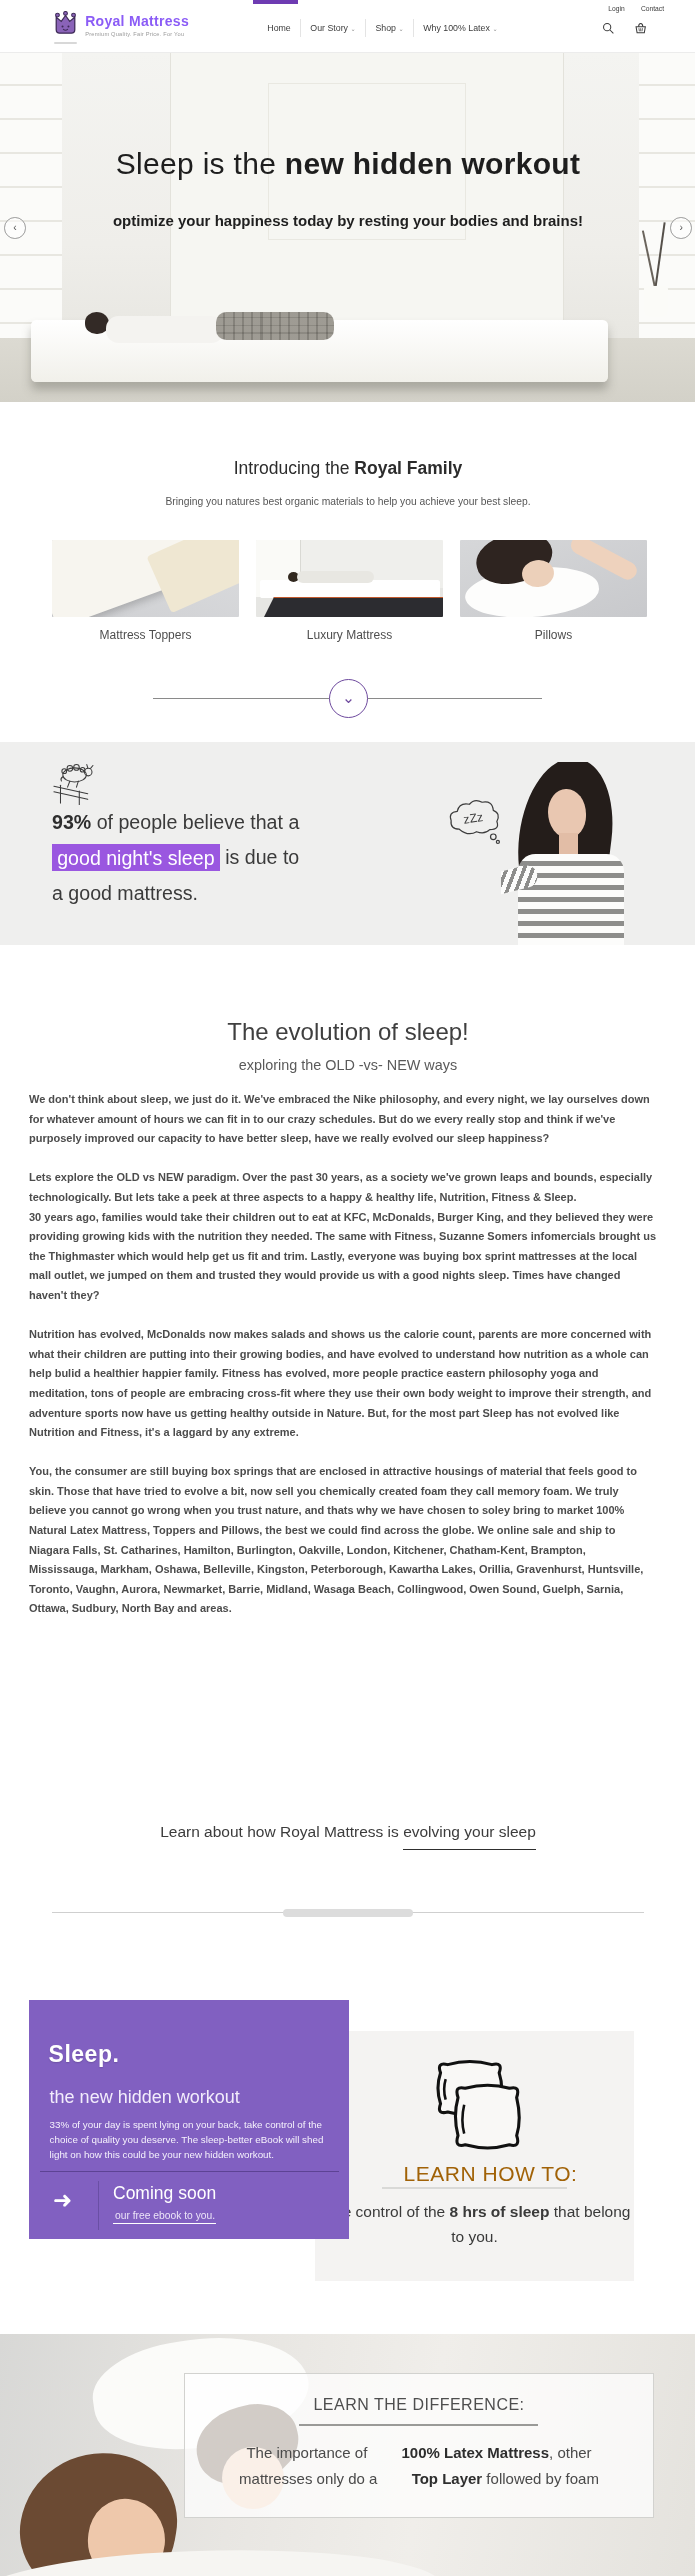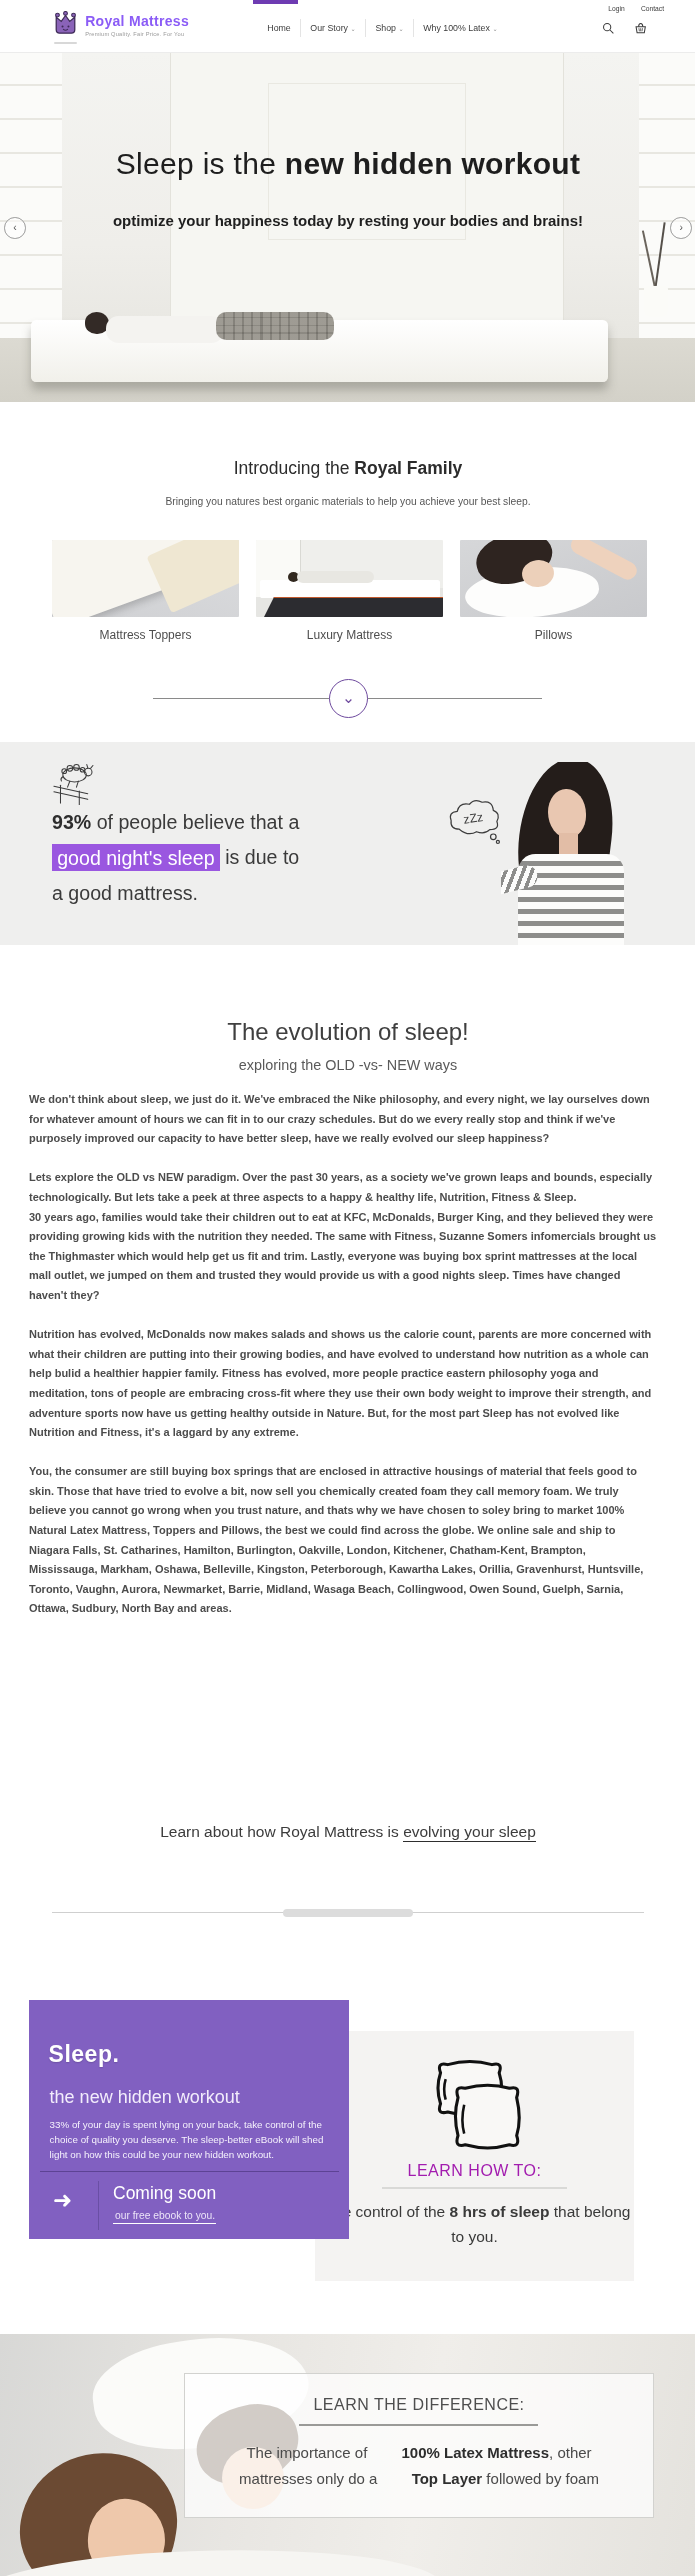--- a/index.html
+++ b/index.html
@@ -94,29 +94,29 @@
     background:repeating-linear-gradient(125deg,#fcfcfb 0 4.6px,#8d8d8b 4.6px 8.2px);}
 
   
   .evolution{top:945px;height:992px;background:#fff;}
   .evo-title{left:0;width:696px;top:73px;text-align:center;font-size:24px;font-weight:300;color:#3f3f3f;}
   .evo-sub{left:0;width:696px;top:112px;text-align:center;font-size:14.4px;font-weight:300;color:#5a5a5a;}
   .evo-body{left:29px;top:145px;width:628px;font-size:11px;font-weight:700;color:#4c4c4c;line-height:19.6px;}
   .evo-body p{margin:0 0 19.6px 0;}
   .evo-body p.tight{margin-top:-19.6px;}
   .evo-learn{left:0;width:696px;top:878px;text-align:center;font-size:15.5px;font-weight:300;color:#3c3c3c;}
-  .evo-learn .lnk{border-bottom:1px solid #2e2e2e;padding-bottom:1px;}
+  .evo-learn .lnk{border-bottom:1px solid #2e2e2e;padding-bottom:9px;}
   .evo-hr{left:52px;top:967px;width:592px;height:1px;background:#cfcfcf;}
   .evo-thumb{left:283px;top:964px;width:130px;height:8.2px;background:#dcdcdc;border-radius:4.1px;}
 
   
   .ebook{top:1937px;height:397px;background:#fff;}
   .eb-right{left:315px;top:94px;width:319px;height:250px;background:#f4f3f2;}
   .eb-pillows{position:absolute;left:106px;top:20.6px;}
-  .eb-learn-title{position:absolute;left:0;width:319px;top:131px;text-align:center;font-size:16px;font-weight:300;color:#a21caf;letter-spacing:0.5px;}
+  .eb-learn-title{position:absolute;left:16px;width:319px;top:131px;text-align:center;font-size:21px;font-weight:300;color:#a16207;letter-spacing:0.5px;}
   .eb-learn-div{position:absolute;left:67px;top:156px;width:185px;height:1.5px;background:#d9d9d7;}
   .eb-learn-text{position:absolute;left:0;width:319px;top:168px;text-align:center;font-size:15.5px;font-weight:300;color:#3a3a3a;line-height:25px;}
   .eb-learn-text b{font-weight:700;}
   .eb-purple{left:29px;top:63px;width:320px;height:239px;background:#8160c1;color:#fff;}
   .eb-sleep{position:absolute;left:19.6px;top:41px;font-size:23px;font-weight:800;letter-spacing:0.5px;text-shadow:0 1px 1.5px rgba(0,0,0,.15);}
   .eb-sub{position:absolute;left:20.6px;top:87px;font-size:18px;font-weight:300;color:#f3edfc;}
   .eb-body{position:absolute;left:20.6px;top:117px;width:278px;font-size:9.8px;font-weight:300;line-height:15px;color:#f6f2fd;}
   .eb-div{position:absolute;left:11.3px;top:171px;width:299px;height:1px;background:#5d4394;}
   .eb-arrow{position:absolute;left:24px;top:187px;font-size:23px;color:#fff;}
   .eb-vline{position:absolute;left:69px;top:181px;width:1px;height:49px;background:#6a4fa5;}

